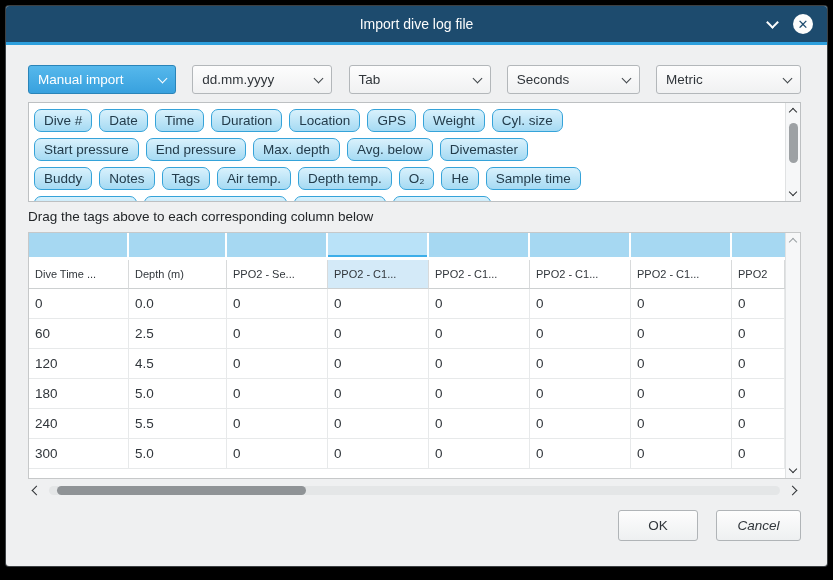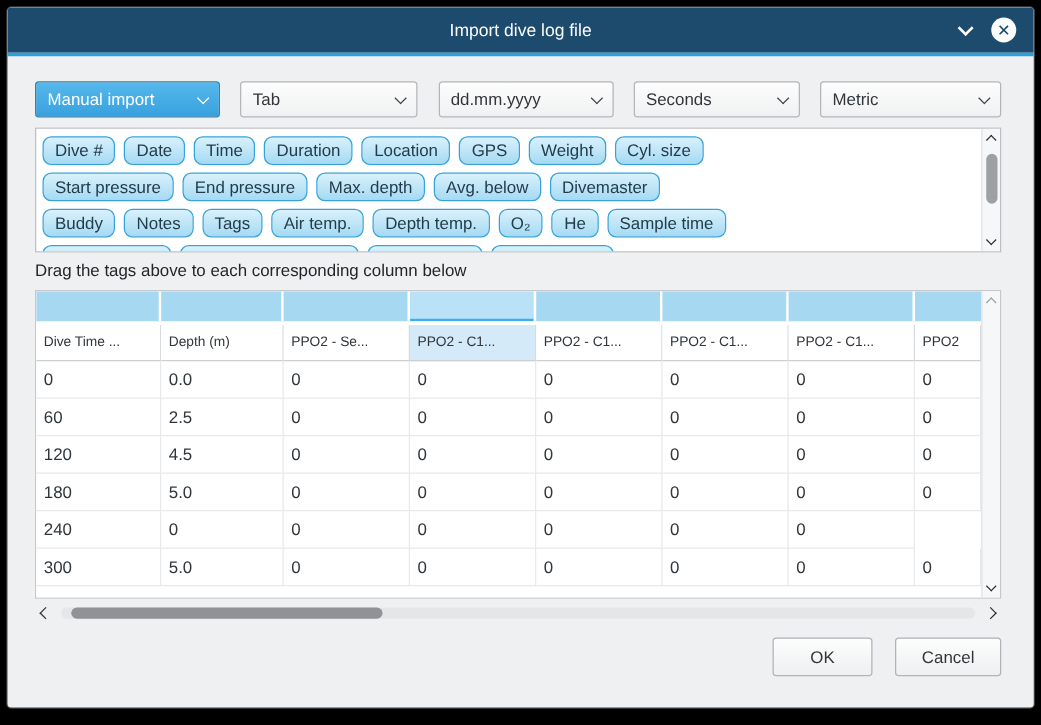--- a/index.html
+++ b/index.html
@@ -110,21 +110,21 @@
   .h-chev.right { transform: rotate(-45deg); margin-right: 5px; }
   .h-track { flex: 1; height: 9px; margin: 0 9px; background: #e4e6e7; border-radius: 4.5px; position: relative; }
   .h-thumb { position: absolute; left: 8px; top: 0; height: 9px; width: 34%; background: #8f9396; border-radius: 4.5px; }
   
   .btn-row { margin-top: 12px; display: flex; justify-content: flex-end; gap: 18px; }
   .btn {
     height: 31px; border: 1px solid #b0b4b7; border-radius: 3px;
     background: linear-gradient(#fdfdfd, #eef0f1);
     font-size: 13.5px; color: #31363b; font-family: inherit;
   }
-  .btn.ok { width: 80px; } .btn.cancel { width: 85px; }
+  .btn.ok { width: 80px; } .btn.cancel { width: 85px; font-style: italic; }
 </style>
 </head>
 <body>
 
 <div class="window">
 
   <div class="titlebar">
     <div class="title">Import dive log file</div>
     <div class="tb-actions">
       <div>
@@ -137,26 +137,26 @@
   </div>
   <div class="accent"></div>
 
   <div class="content">
 
     <div class="combo-row">
       <div class="combo selected c1">
         <span>Manual import</span>
         <span class="chev"></span>
       </div>
+      <div class="combo c3">
+        <span>dd.mm.yyyy</span>
+        <span class="chev"></span>
+      </div>
       <div class="combo c2">
         <span>Tab</span>
-        <span class="chev"></span>
-      </div>
-      <div class="combo c3">
-        <span>dd.mm.yyyy</span>
         <span class="chev"></span>
       </div>
       <div class="combo c4">
         <span>Seconds</span>
         <span class="chev"></span>
       </div>
       <div class="combo c5">
         <span>Metric</span>
         <span class="chev"></span>
       </div>
@@ -264,20 +264,21 @@
           <div class="cell">5.0</div>
           <div class="cell">0</div>
           <div class="cell">0</div>
           <div class="cell">0</div>
           <div class="cell">0</div>
           <div class="cell">0</div>
           <div class="cell">0</div>
         </div>
         <div class="trow">
           <div class="cell">240</div>
+          <div class="cell">5.5</div>
           <div class="cell">0</div>
           <div class="cell">0</div>
           <div class="cell">0</div>
           <div class="cell">0</div>
           <div class="cell">0</div>
           <div class="cell">0</div>
         </div>
         <div class="trow">
           <div class="cell">300</div>
           <div class="cell">5.0</div>

